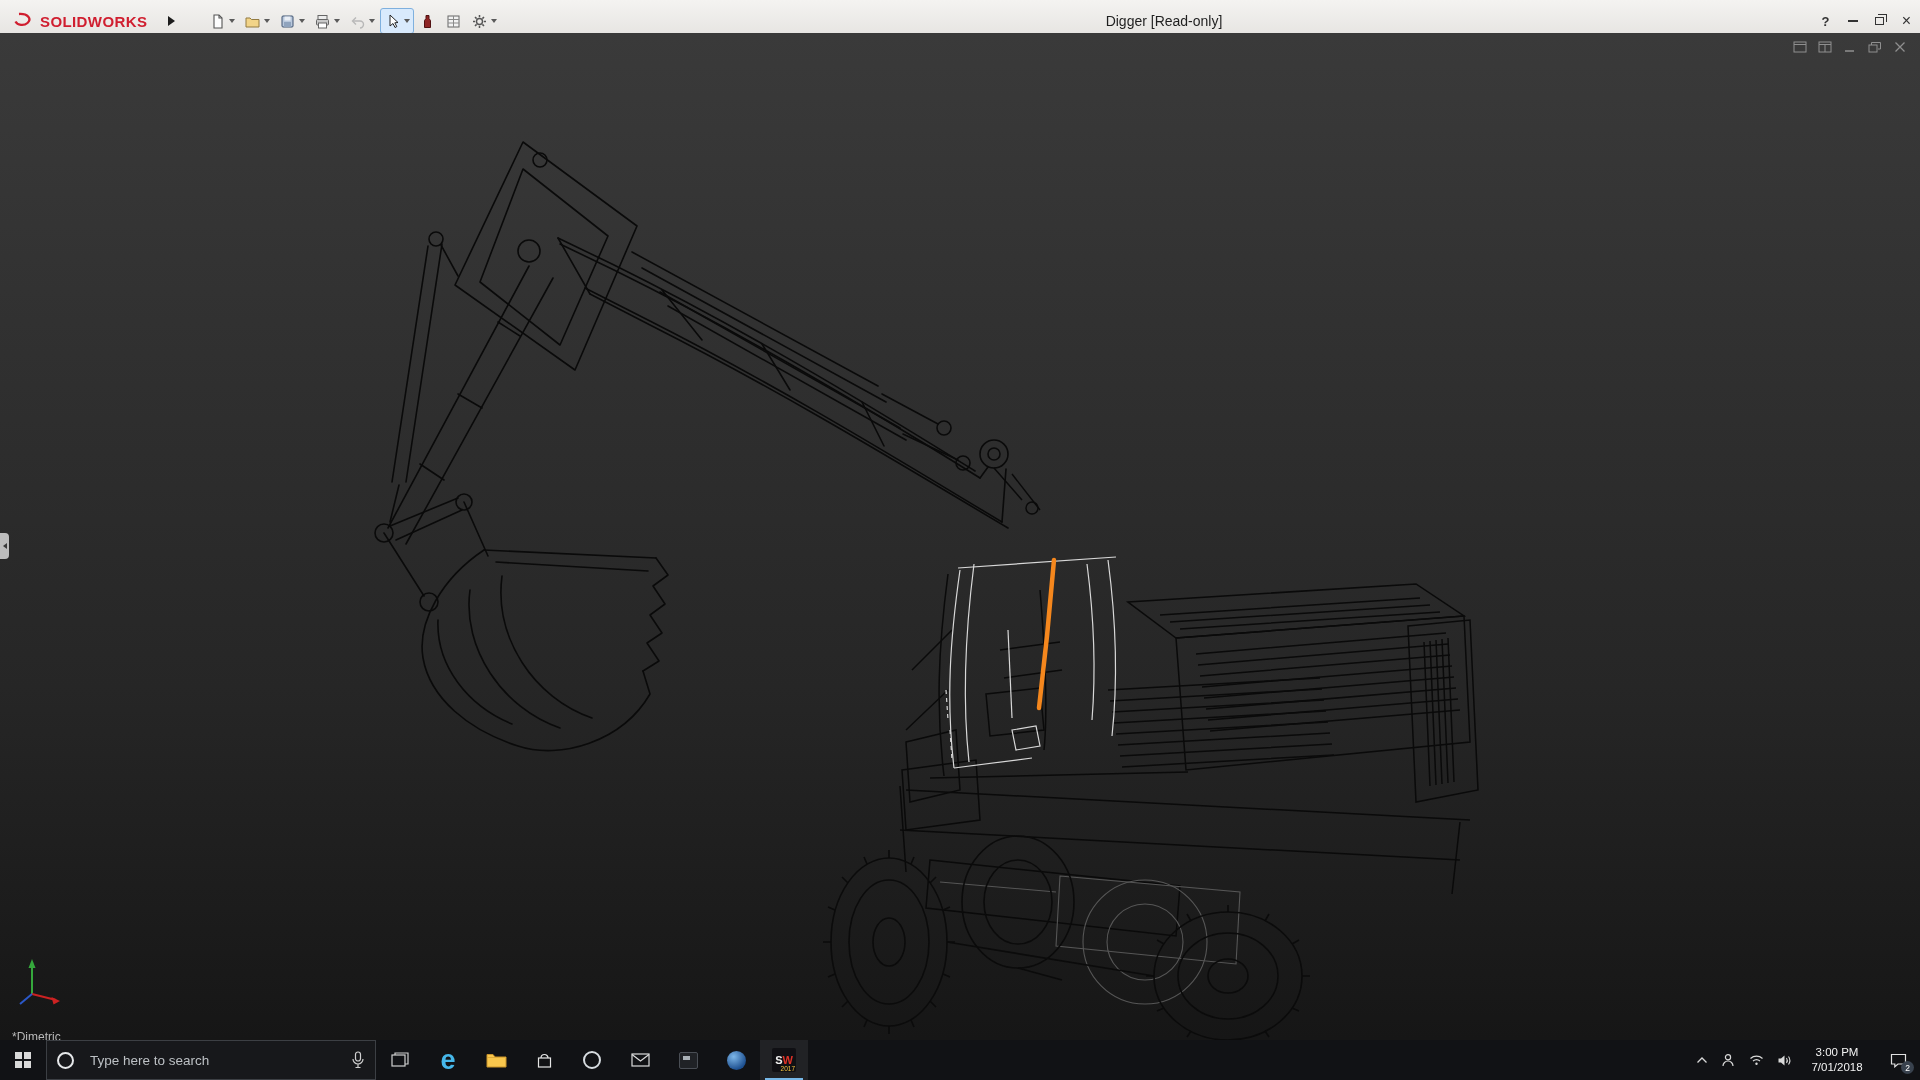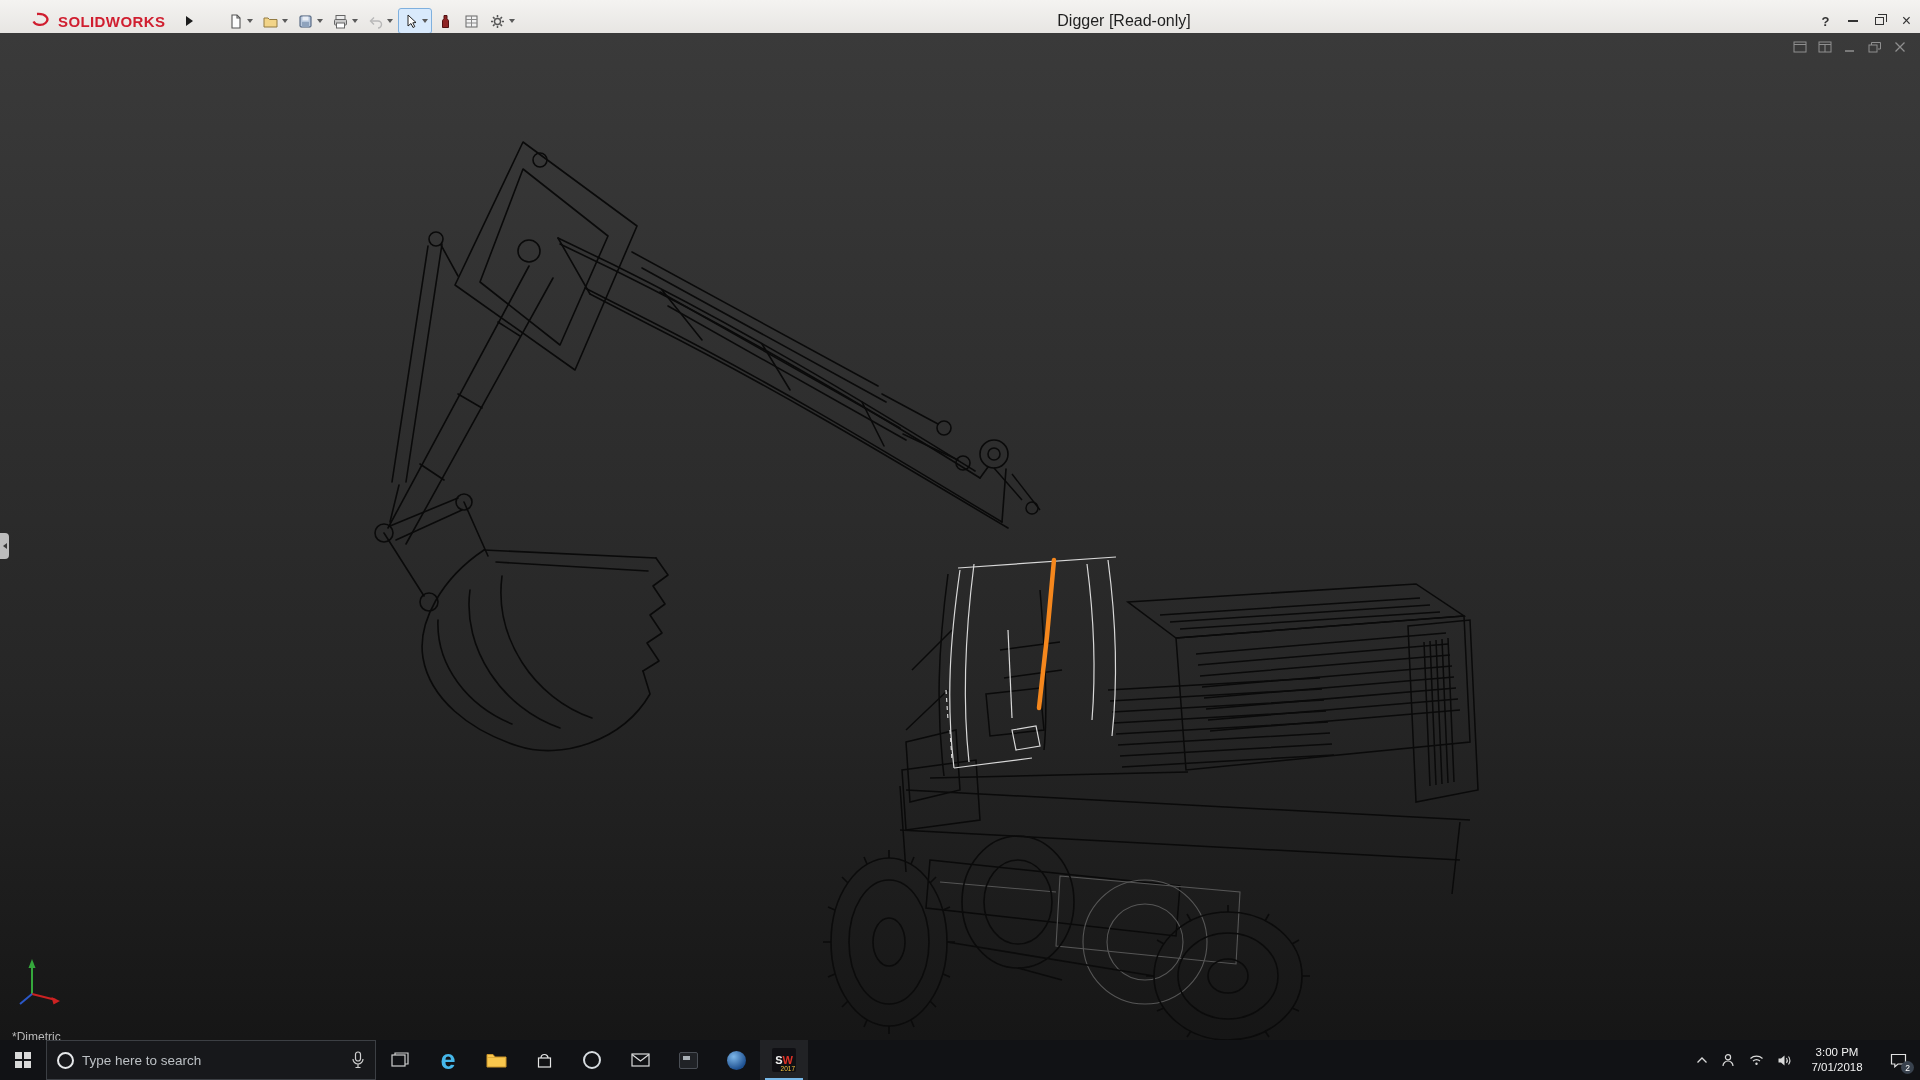--- a/index.html
+++ b/index.html
@@ -3,31 +3,31 @@
 <meta charset="utf-8">
 <style>
   html,body{margin:0;padding:0;background:#000;}
   *{box-sizing:border-box;}
   .screen{position:relative;width:1920px;height:1080px;overflow:hidden;
     font-family:"Liberation Sans",sans-serif;background:#222;}
 
   
   .titlebar{position:absolute;top:0;left:0;right:0;height:43px;
     background:linear-gradient(#f4f3f1,#e4e2df);border-bottom:1px solid #b8b6b2;
-    display:flex;align-items:center;padding-left:28px;}
+    display:flex;align-items:center;padding-left:10px;}
   .logo{display:flex;align-items:center;gap:4px;}
   .logo-text{color:#d01e2f;font-weight:bold;font-size:15px;letter-spacing:.4px;}
   .menu-expand{margin-left:16px;width:16px;height:20px;display:flex;align-items:center;justify-content:center;}
   .menu-expand i{width:0;height:0;border-top:5px solid transparent;border-bottom:5px solid transparent;border-left:7px solid #1c1c1c;}
   .toolbar{display:flex;align-items:center;margin-left:26px;gap:1px;}
   .tbtn{height:26px;display:flex;align-items:center;justify-content:center;padding:0 3px;border:1px solid transparent;border-radius:3px;}
   .tbtn.active{background:#d9eafc;border:1px solid #7fb0de;}
   .caret{width:0;height:0;border-left:3.5px solid transparent;border-right:3.5px solid transparent;border-top:4px solid #5a5a5a;margin-left:3px;}
   button{background:none;border:none;padding:0;margin:0;font:inherit;color:inherit;display:flex;align-items:center;justify-content:center;}
-  .doc-title{position:absolute;left:1124px;transform:translateX(-50%);font-size:16px;color:#1f1f1f;white-space:nowrap;}
+  .doc-title{position:absolute;left:1164px;transform:translateX(-50%);font-size:14px;color:#1f1f1f;white-space:nowrap;}
   .win-controls{margin-left:auto;display:flex;align-items:center;height:100%;}
   .win-controls button{width:27px;height:100%;}
   .help-q{font-size:13px;font-weight:bold;color:#333;}
   .glyph-min{width:10px;height:2px;background:#333;}
   .glyph-restore{width:9px;height:8px;border:1.5px solid #333;position:relative;}
   .glyph-restore:before{content:"";position:absolute;left:2px;top:-4px;width:8px;height:7px;border:1.5px solid #333;border-bottom:none;border-left:none;}
   .glyph-close{font-size:16px;color:#333;line-height:1;}
 
   
   .viewport{position:absolute;top:33px;left:0;right:0;bottom:40px;overflow:hidden;
@@ -40,21 +40,21 @@
   .triad{position:absolute;left:10px;bottom:28px;}
   .view-label{position:absolute;left:12px;bottom:-4px;color:#b9b9b9;font-size:12px;}
 
   
   .taskbar{position:absolute;left:0;right:0;bottom:0;height:40px;background:#111215;
     display:flex;align-items:stretch;color:#e8e8e8;}
   .tb-cell{width:48px;height:40px;display:flex;align-items:center;justify-content:center;position:relative;}
   .tb-cell.start{width:46px;}
   .win-logo{display:grid;grid-template-columns:7px 7px;grid-template-rows:7px 7px;gap:2px;}
   .win-logo i{background:#d9d9d9;}
-  .search-box{width:330px;height:40px;background:#17181b;border:1px solid #3c3f44;display:flex;align-items:center;padding:0 10px;gap:8px;}
+  .search-box{width:330px;height:40px;background:#17181b;border:1px solid #3c3f44;display:flex;align-items:center;padding:0 10px;gap:16px;}
   .cortana{width:17px;height:17px;border:2px solid #e6e8ea;border-radius:50%;flex:none;}
   .search-text{color:#bcc0c4;font-size:13.5px;white-space:nowrap;}
   .mic{margin-left:auto;}
   .edge-e{color:#46b7ea;font-size:27px;font-weight:bold;line-height:1;}
   .ring-icon{width:18px;height:18px;border:2.5px solid #d7dce0;border-radius:50%;}
   .dark-app{width:19px;height:17px;background:#202226;border:1px solid #4a4e55;border-radius:2px;position:relative;}
   .dark-app i{position:absolute;left:3px;top:3px;width:7px;height:4px;background:#a9b0b6;}
   .sphere-app{width:19px;height:19px;border-radius:50%;background:radial-gradient(circle at 35% 30%,#7db6e8,#1d4f8f 72%);}
   .sw-tile{width:24px;height:24px;background:#101014;border-radius:2px;position:relative;display:flex;align-items:center;justify-content:center;gap:0;}
   .sw-tile .s{color:#f0f0f0;font-weight:bold;font-size:11px;}

